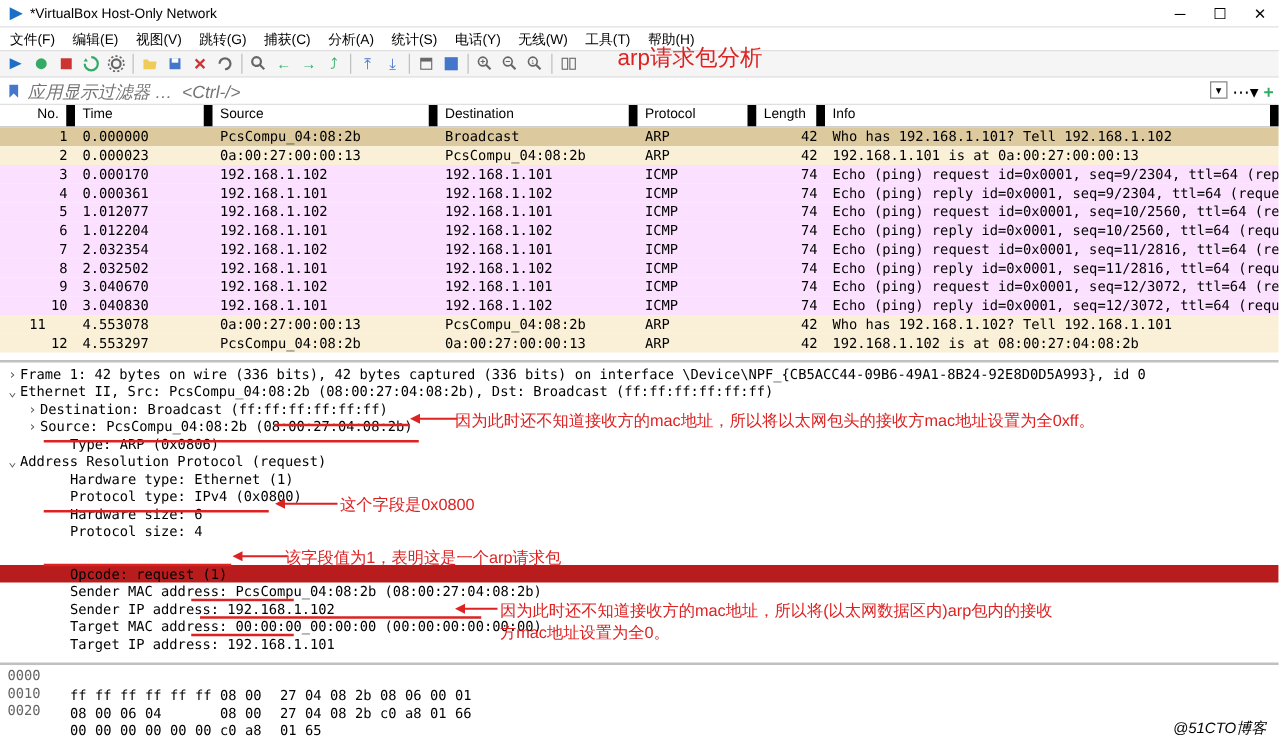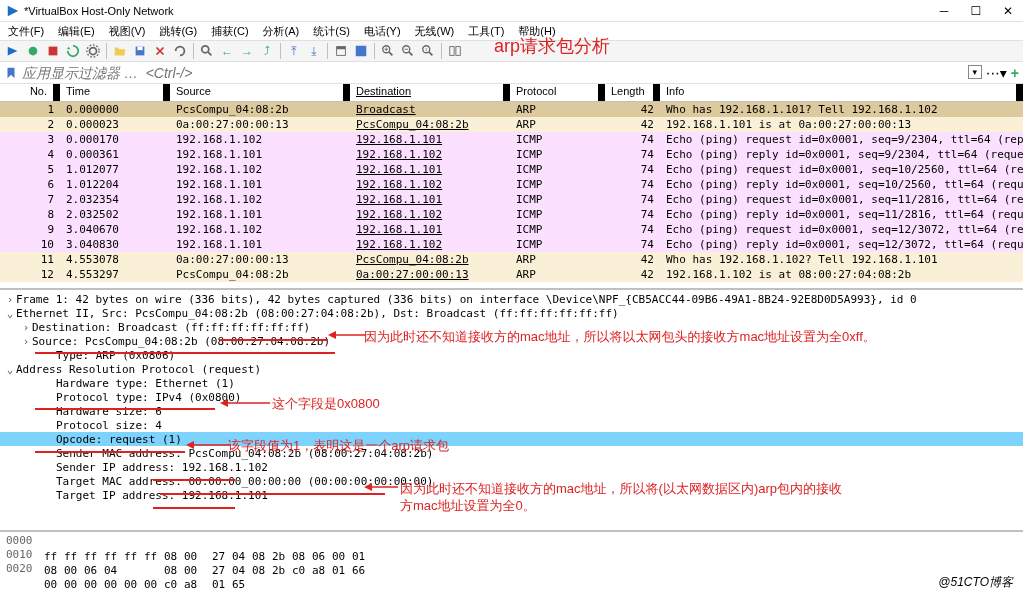--- a/index.html
+++ b/index.html
@@ -72,21 +72,21 @@
   display: flex;
   background: #fff;
   border-bottom: 1px solid #c0c0c0;
   font-size: 11px;
   height: 18px;
 }
 .packet-header > div { border-right: 7px solid #000000; padding: 1px 6px; }
 .col-no { width: 60px; text-align: right; }
 .col-time { width: 110px; }
 .col-src { width: 180px; }
-.col-dst { width: 160px; text-decoration: underline; }
+.col-dst { width: 160px; }
 .col-proto { width: 95px; }
 .col-len { width: 55px; }
 .col-info { flex: 1; }
 .packet-row {
   display: flex;
   font-family: Consolas, monospace;
   font-size: 11px;
   height: 15px;
   line-height: 15px;
 }
@@ -115,42 +115,42 @@
 .detail-line {
   display: flex;
   align-items: center;
   height: 14px;
   padding-left: 4px;
   white-space: nowrap;
 }
 .tree-toggle { width: 12px; display: inline-block; text-align: center; color: #555; cursor: pointer; }
 .indent1 { padding-left: 20px; }
 .indent2 { padding-left: 56px; }
-.highlight-line { background: #7dd3fc; }
+.highlight-line { background: #b91c1c; margin-top: 20px; }
 .red-arrow {
   position: absolute;
   pointer-events: none;
 }
 .red-arrow line { stroke: #d22; stroke-width: 1.5; }
 .red-arrow polygon { fill: #d22; }
 .red-underline {
   position: absolute;
   height: 1.5px;
   background: #d22;
   pointer-events: none;
 }
 .hex-panel {
   background: #fff;
   font-family: Consolas, monospace;
   font-size: 11px;
   border-top: 2px solid #c0c0c0;
   padding: 2px 6px 4px 6px;
   height: 46px;
 }
-.hex-line { display: flex; gap: 4px; height: 14px; }
+.hex-line { display: flex; gap: 16px; height: 14px; }
 .hex-offset { width: 34px; color: #666; }
 .hex-bytes { display: flex; margin-top: 16px; }
 .hex-byte { width: 20px; text-align: left; }
 .hex-sel { background: #2060c0; color: #fff; }
 .watermark {
   position: absolute;
   right: 10px;
   bottom: 4px;
   color: #000000;
   font-size: 12px;
@@ -401,21 +401,21 @@
     <div class="packet-row row-icmp">
       <div class="col-no" style="text-align:right">10</div>
       <div class="col-time">3.040830</div>
       <div class="col-src">192.168.1.101</div>
       <div class="col-dst">192.168.1.102</div>
       <div class="col-proto">ICMP</div>
       <div class="col-len" style="text-align:right">74</div>
       <div class="col-info">Echo (ping) reply    id=0x0001, seq=12/3072, ttl=64 (request in 9)</div>
     </div>
     <div class="packet-row row-arp">
-      <div class="col-no" style="text-align:right">11</div>
+      <div class="col-no" style="text-align:center">11</div>
       <div class="col-time">4.553078</div>
       <div class="col-src">0a:00:27:00:00:13</div>
       <div class="col-dst">PcsCompu_04:08:2b</div>
       <div class="col-proto">ARP</div>
       <div class="col-len" style="text-align:right">42</div>
       <div class="col-info">Who has 192.168.1.102? Tell 192.168.1.101</div>
     </div>
     <div class="packet-row row-arp">
       <div class="col-no" style="text-align:right">12</div>
       <div class="col-time">4.553297</div>

